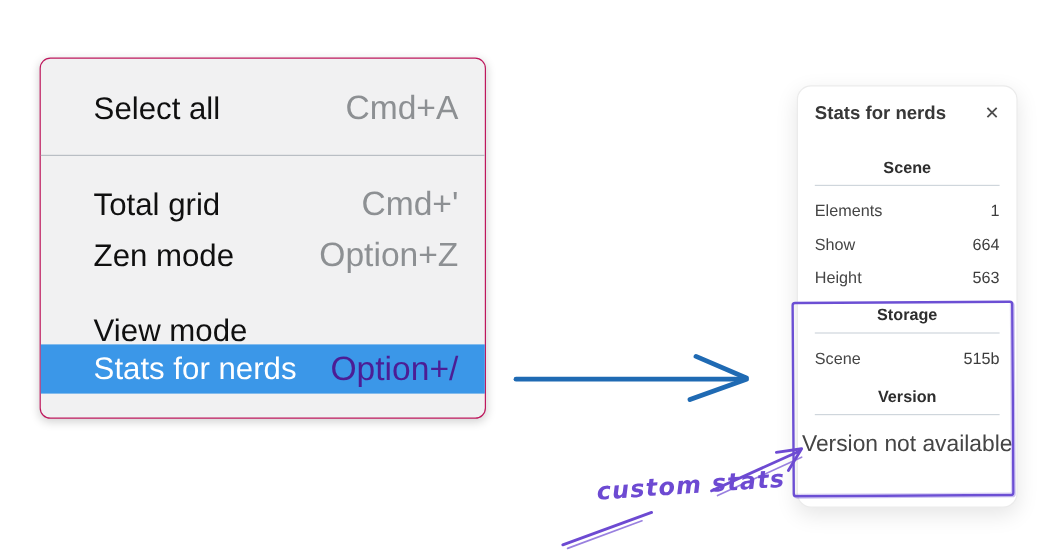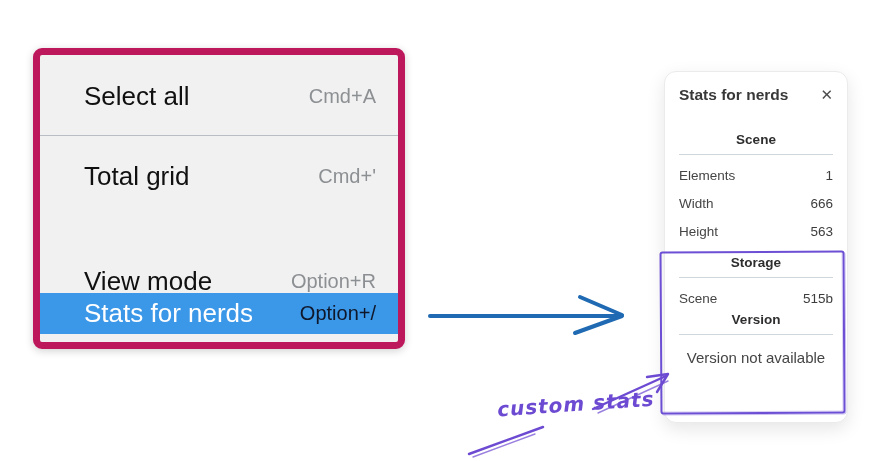--- a/index.html
+++ b/index.html
@@ -2,51 +2,51 @@
 <html><head>
 <meta charset="utf-8">
 <style>
   * { margin: 0; padding: 0; box-sizing: border-box; }
   html, body { width: 873px; height: 461px; background: #ffffff; overflow: hidden; }
   body { font-family: "Liberation Sans", sans-serif; position: relative; }
 
   
   .menu {
     position: absolute; left: 33px; top: 48px; width: 372px; height: 301px;
-    background: #f1f1f2; border: 7px solid #be185d; border-radius: 9px;
+    background: #f1f1f2; border: 1px solid #be185d; border-radius: 9px;
     box-shadow: 0 2px 8px rgba(0,0,0,0.18);
   }
   .menu-row {
     position: absolute; left: 0; width: 100%; height: 44px;
     display: flex; justify-content: space-between; align-items: center;
     padding: 0 22px 0 44px; font-size: 26px; color: #101010; cursor: default;
   }
-  .menu-row .sc { color: #8d9093; font-size: 20px; }
+  .menu-row .sc { color: #8d9093; font-size: 28px; }
   .menu-row.hl { background: #3b97e8; color: #ffffff; height: 41px; }
-  .menu-row.hl .sc { color: #0f172a; }
+  .menu-row.hl .sc { color: #4c1d95; }
   .menu-sep { position: absolute; top: 80px; left: 0; right: 0; height: 1px; background: #b9bec4; }
 
   
   .panel {
     position: absolute; left: 664px; top: 71px; width: 184px; height: 352px;
     background: #ffffff; border: 1px solid #ebebeb; border-radius: 12px;
     box-shadow: 0 6px 18px rgba(0,0,0,0.10);
     font-size: 13.5px; color: #454545;
   }
   .panel-head { display: flex; justify-content: space-between; align-items: center; padding: 13px 12px 0 14px; }
   .panel-title { font-weight: bold; font-size: 15.5px; color: #383838; }
   .close-btn { font-size: 15px; color: #4d4d4d; cursor: pointer; line-height: 1; padding: 2px; font-weight: normal; }
   .sec-title { text-align: center; font-weight: bold; font-size: 13.5px; color: #2e2e2e; }
   .sec-title.scene   { margin-top: 28px; }
   .sec-title.storage { margin-top: 10px; }
-  .sec-title.version { }
+  .sec-title.version { margin-top: 11px; }
   .rule { height: 1px; background: #cfd6dc; margin: 7px 14px 6px; }
   .stat-row { display: flex; justify-content: space-between; align-items: center; height: 28px; padding: 0 14px; gap: 32px; }
   .stat-row .val { color: #3d3d3d; }
-  .version-note { text-align: center; margin-top: 14px; font-size: 15px; color: #454545; white-space: nowrap; }
+  .version-note { text-align: center; margin-top: 14px; font-size: 19px; color: #454545; white-space: nowrap; }
 
   
   .sketch-box {
     position: absolute; left: 660px; top: 251px; width: 185px; height: 163px;
     border: 2px solid #6c4fd4; border-radius: 3px;
     transform: rotate(-0.35deg);
     box-shadow: 1px 1px 0 0 rgba(108,79,212,0.35), inset -1px -1px 0 0 rgba(108,79,212,0.25);
     pointer-events: none;
   }
 
@@ -72,24 +72,27 @@
     <span class="sc">Cmd+A</span>
   </div>
 
   <div class="menu-sep"></div>
 
   <div class="menu-row" style="top:99px">
     <span>Total grid</span>
     <span class="sc">Cmd+'</span>
   </div>
 
+  <div class="menu-row" style="top:142px">
+    <span>Zen mode</span>
+    <span class="sc">Option+Z</span>
+  </div>
 
   <div class="menu-row" style="top:204px">
     <span>View mode</span>
-    <span class="sc">Option+R</span>
   </div>
 
   <div class="menu-row hl" style="top:238px">
     <span>Stats for nerds</span>
     <span class="sc">Option+/</span>
   </div>
 
 </div>
 
 <svg class="blue-arrow" width="205" height="50" viewBox="0 0 205 50">
@@ -105,22 +108,22 @@
     <span class="close-btn">✕</span>
   </div>
 
   <div class="sec-title scene">Scene</div>
   <div class="rule"></div>
   <div class="stat-row">
     <span>Elements</span>
     <span class="val">1</span>
   </div>
   <div class="stat-row">
-    <span>Width</span>
-    <span class="val">666</span>
+    <span>Show</span>
+    <span class="val">664</span>
   </div>
   <div class="stat-row">
     <span>Height</span>
     <span class="val">563</span>
   </div>
 
   <div class="sec-title storage">Storage</div>
   <div class="rule"></div>
   <div class="stat-row">
     <span>Scene</span>

